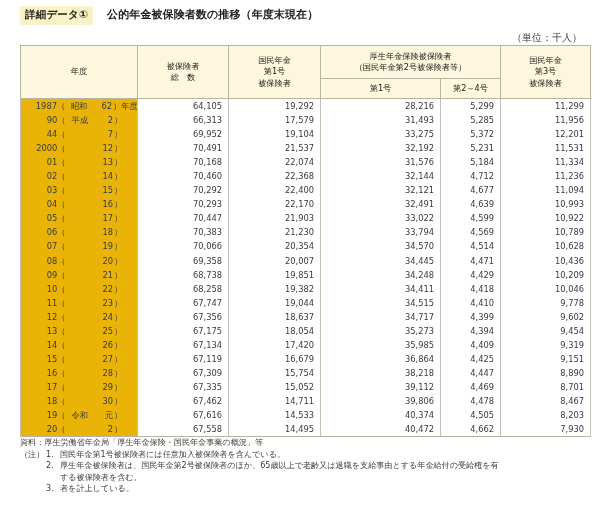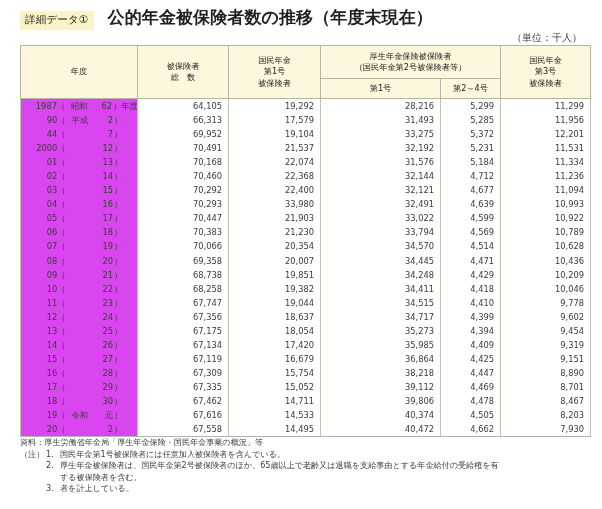--- a/index.html
+++ b/index.html
@@ -26,28 +26,28 @@
   
   .title-row {
     display: flex;
     align-items: baseline;
     height: 24px;
     margin-bottom: 2px;
   }
   .title-badge {
     background: #fbf3c8;
     font-size: 10.5px;
-    font-weight: normal;
+    font-weight: bold;
     letter-spacing: 0.2px;
     padding: 2px 5px 3px 5px;
     color: #23211c;
     white-space: nowrap;
   }
   .title-main {
-    font-size: 17px;
+    font-size: 11px;
     font-weight: bold;
     color: #23211c;
     margin-left: 14px;
     white-space: nowrap;
     letter-spacing: 0.1px;
   }
 
   
   .unit-row {
     text-align: right;
@@ -95,21 +95,21 @@
     text-align: right;
     font-size: 8.3px;
     color: #3b3b3b;
     white-space: nowrap;
     overflow: hidden;
   }
   tbody tr:first-child td { border-top: 1px solid #b9b4a2; }
   tbody tr:last-child td { border-bottom: 1px solid #b9b4a2; }
 
   td.year-cell {
-    background: #d946ef;
+    background: #eab308;
     text-align: left;
     padding: 0 4px;
     color: #3b3b3b;
     font-size: 8.3px;
   }
   .yr-grid {
     display: flex;
     align-items: center;
     width: 100%;
     height: 100%;
@@ -312,21 +312,21 @@
           <td class="year-cell">
             <div class="yr-grid">
               <span class="yr-west">04</span>
               <span class="yr-paren-open">（</span>
               <span class="yr-era"></span>
               <span class="yr-num">16</span>
               <span class="yr-tail">）</span>
             </div>
           </td>
           <td>70,293</td>
-          <td>33,980</td>
+          <td>22,170</td>
           <td>32,491</td>
           <td>4,639</td>
           <td>10,993</td>
         </tr>
         <tr>
           <td class="year-cell">
             <div class="yr-grid">
               <span class="yr-west">05</span>
               <span class="yr-paren-open">（</span>
               <span class="yr-era"></span>

